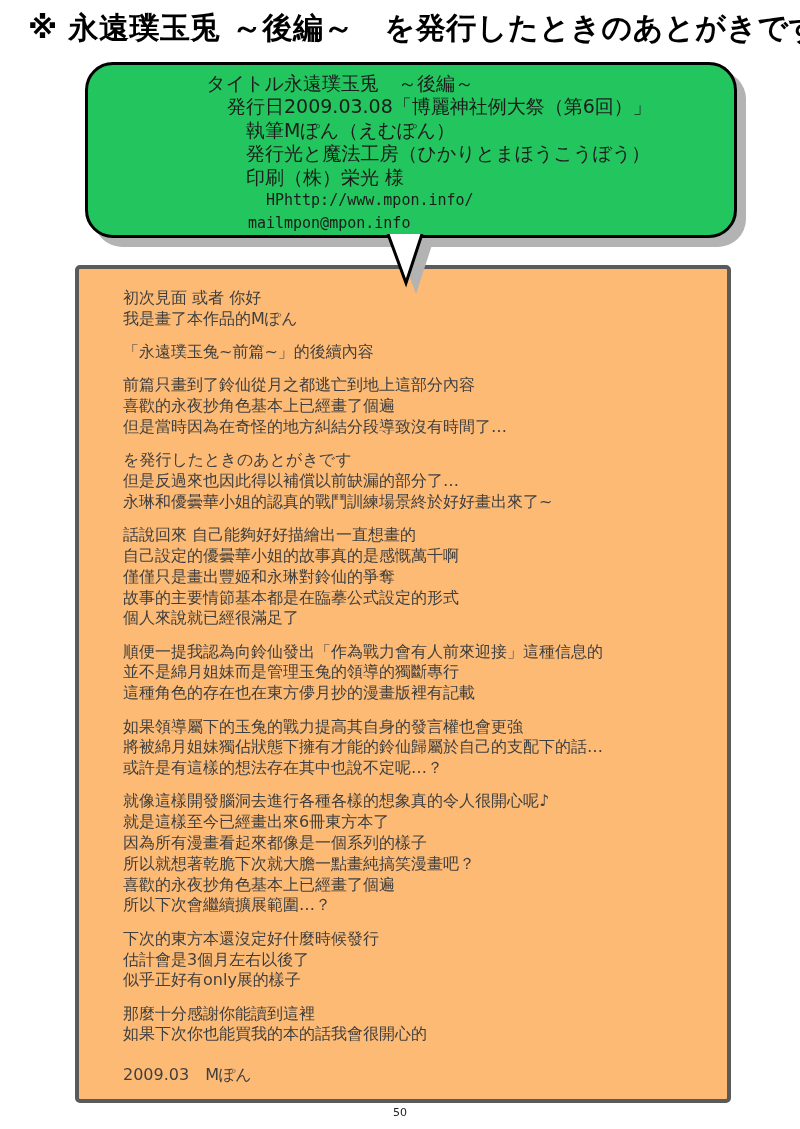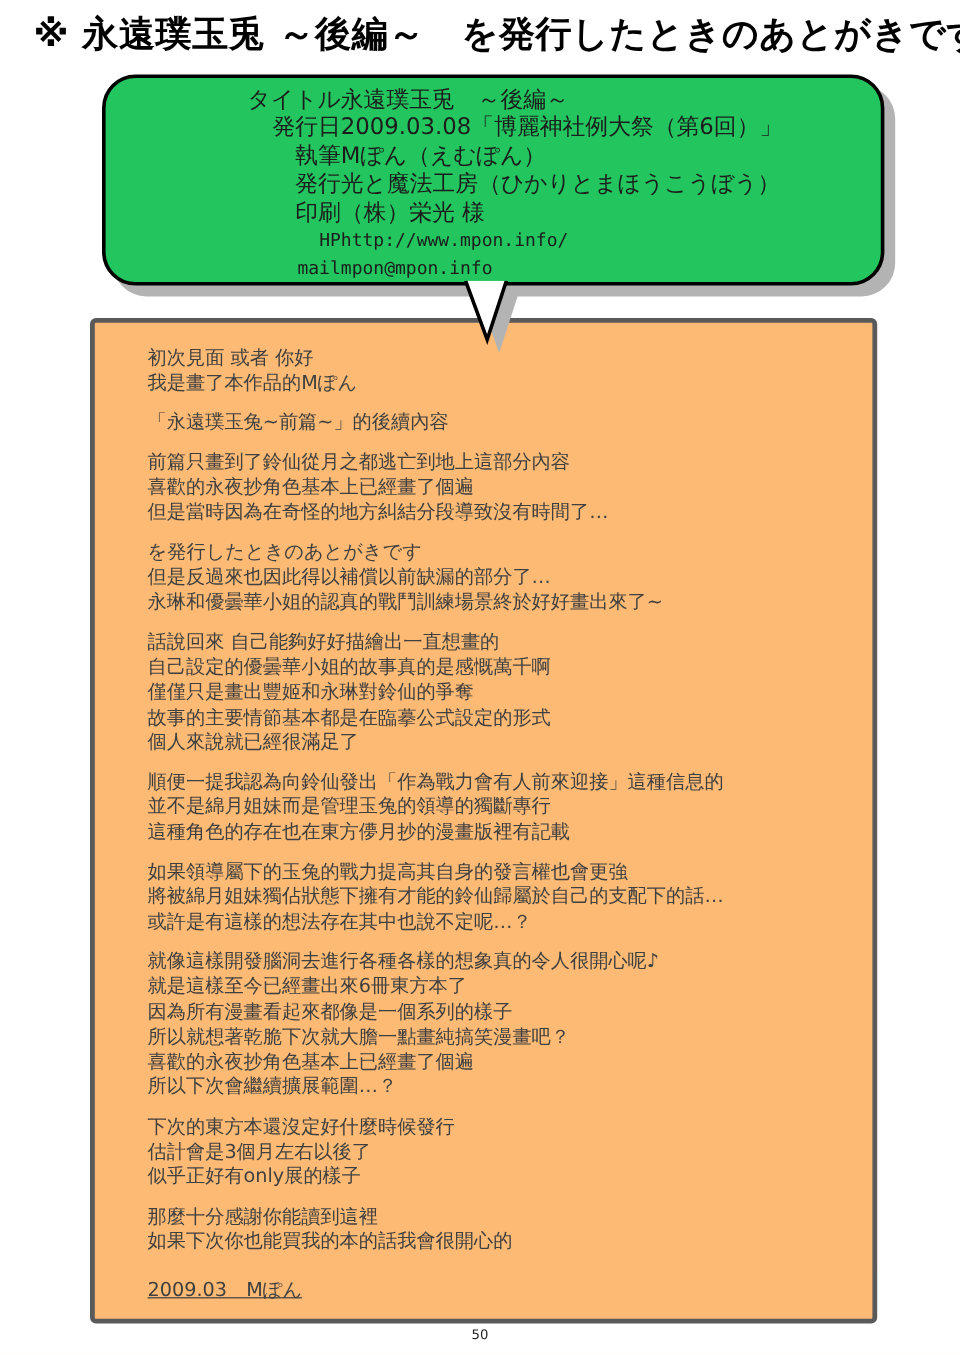--- a/index.html
+++ b/index.html
@@ -42,21 +42,21 @@
   .afterword-box{
     position:absolute;left:75px;top:265px;width:656px;height:838px;
     background:#fdba74;border:4px solid var(--box_border);border-radius:5px;
     padding:19px 30px 0 44px;z-index:1;
   }
   .para{margin-bottom:12.5px;}
   .line{
     font-size:16px;line-height:20.8px;color:var(--body_text);
     white-space:nowrap;
   }
-  .signature{margin-top:20px;text-decoration:underline;}
+  .signature{margin-top:20px;}
 
   .page-number{
     position:absolute;left:0;top:1106px;width:800px;text-align:center;
     font-size:11px;color:#222;
   }
 </style>
 </head>
 <body>
 
 <div class="page-title">※ 永遠璞玉兎 ～後編～　を発行したときのあとがきです</div>

